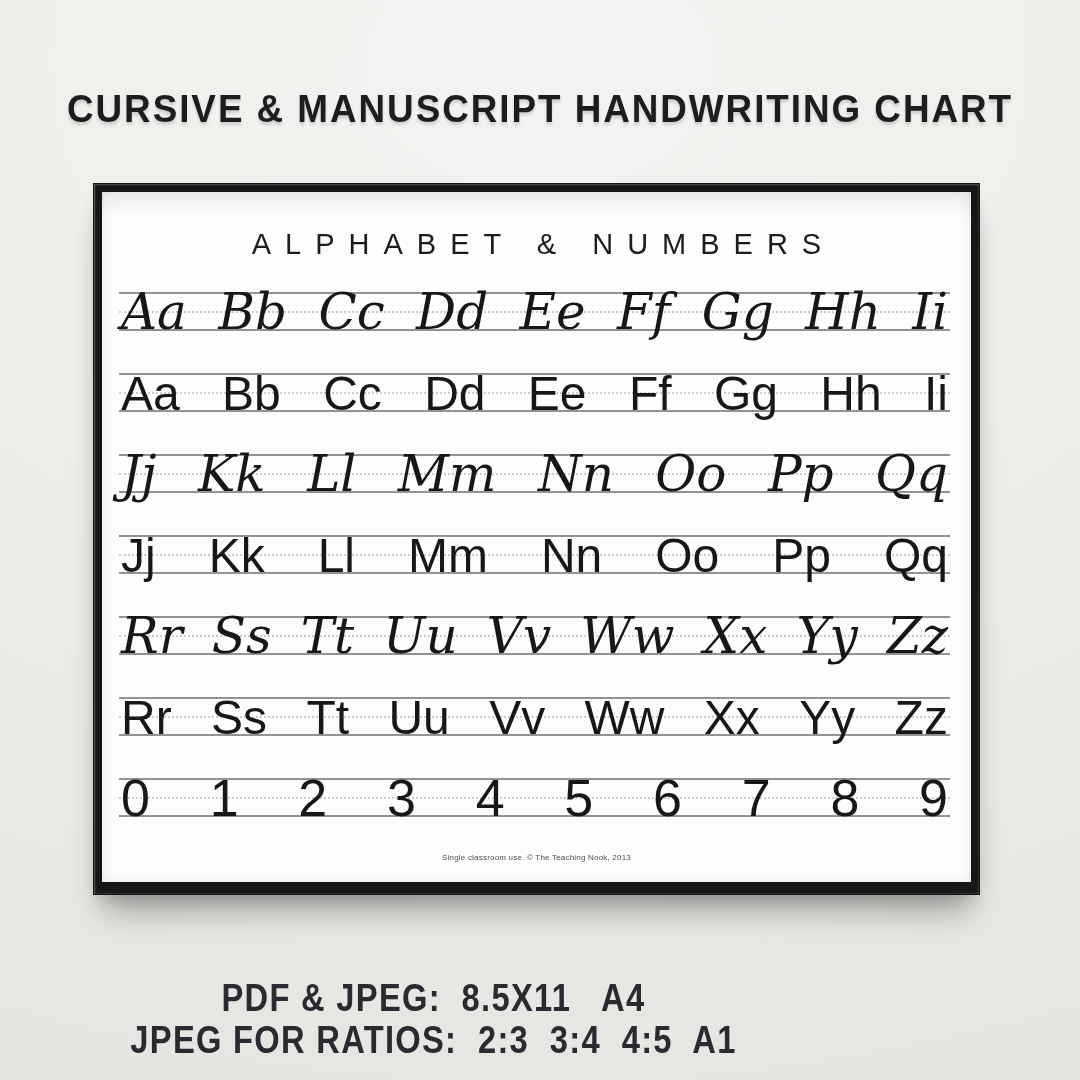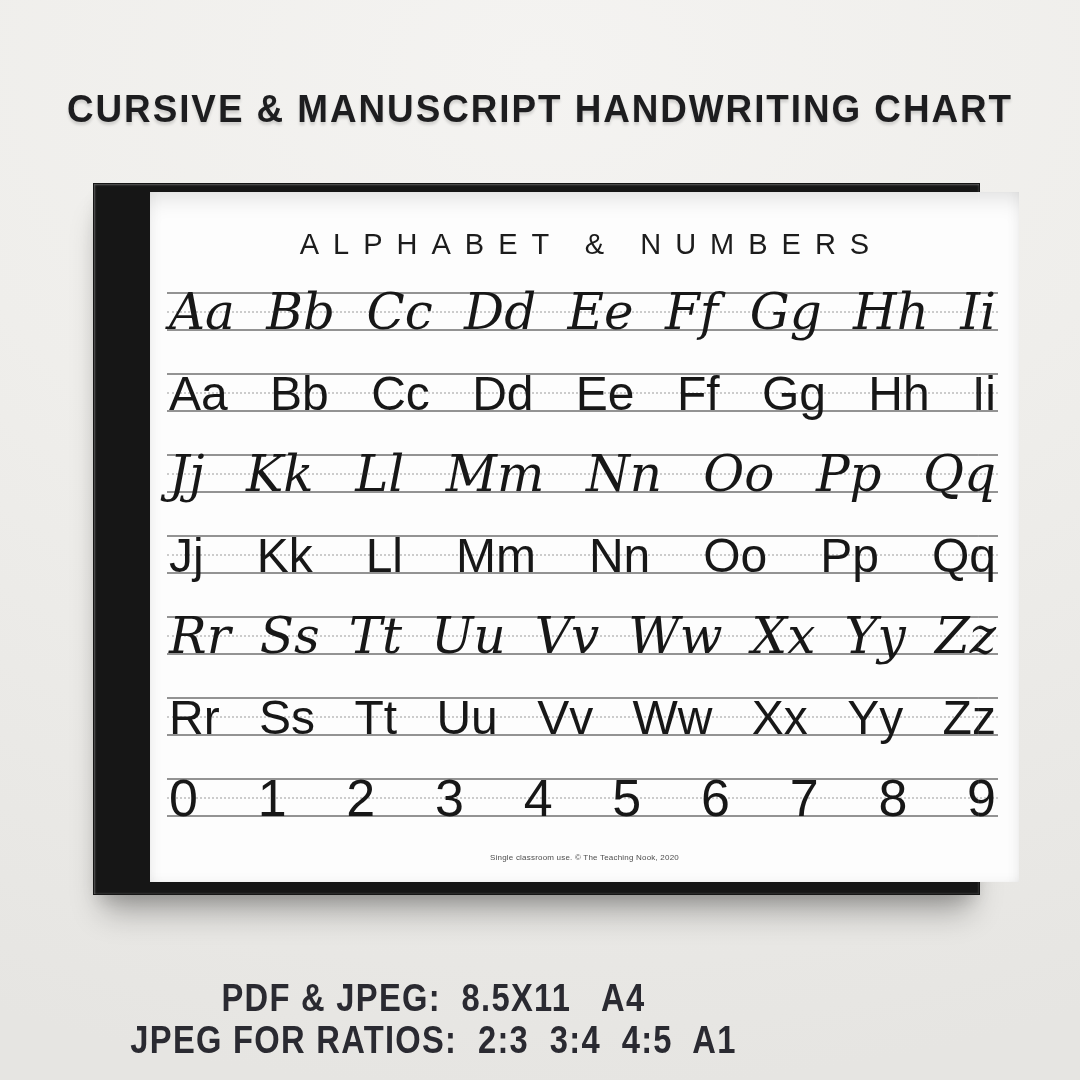--- a/index.html
+++ b/index.html
@@ -27,21 +27,20 @@
   .frame::after{ 
     content:"";position:absolute;inset:1px;pointer-events:none;
     box-shadow:inset 1px 1px 2px rgba(255,255,255,0.30), inset -1px -1px 2px rgba(255,255,255,0.10);
   }
   .poster{
     position:relative;width:100%;height:100%;background:var(--paper,#fdfdfd);
     box-shadow:inset 0 16px 22px -10px rgba(0,0,0,0.12),
                inset 10px 0 16px -12px rgba(0,0,0,0.08),
                inset -10px 0 16px -12px rgba(0,0,0,0.08),
                inset 0 -8px 14px -10px rgba(0,0,0,0.07);
-    margin-left:48px;
   }
   .poster-heading{
     position:absolute;top:36px;left:0;width:100%;text-align:center;
     font-size:29px;font-weight:400;letter-spacing:14px;padding-left:14px;
     box-sizing:border-box;color:#1c1c1c;white-space:pre;
     transform:scaleY(1.04);
   }
   
   .rows{position:absolute;top:100px;left:17px;right:21px;}
   .row{position:relative;height:81px;}
@@ -202,20 +201,20 @@
             <span class="pair">5</span>
             <span class="pair">6</span>
             <span class="pair">7</span>
             <span class="pair">8</span>
             <span class="pair">9</span>
           </div>
       </div>
 
     </div>
 
-    <div class="poster-copyright">Single classroom use. © The Teaching Nook, 2020</div>
+    <div class="poster-copyright">Single classroom use. © The Teaching Nook, 2013</div>
   </div>
 </div>
 
 <div class="caption">
   <div class="cap-line">PDF &amp; JPEG:  8.5X11   A4</div><br>
   <div class="cap-line">JPEG FOR RATIOS:  2:3  3:4  4:5  A1</div>
 </div>
 
 </body></html>

